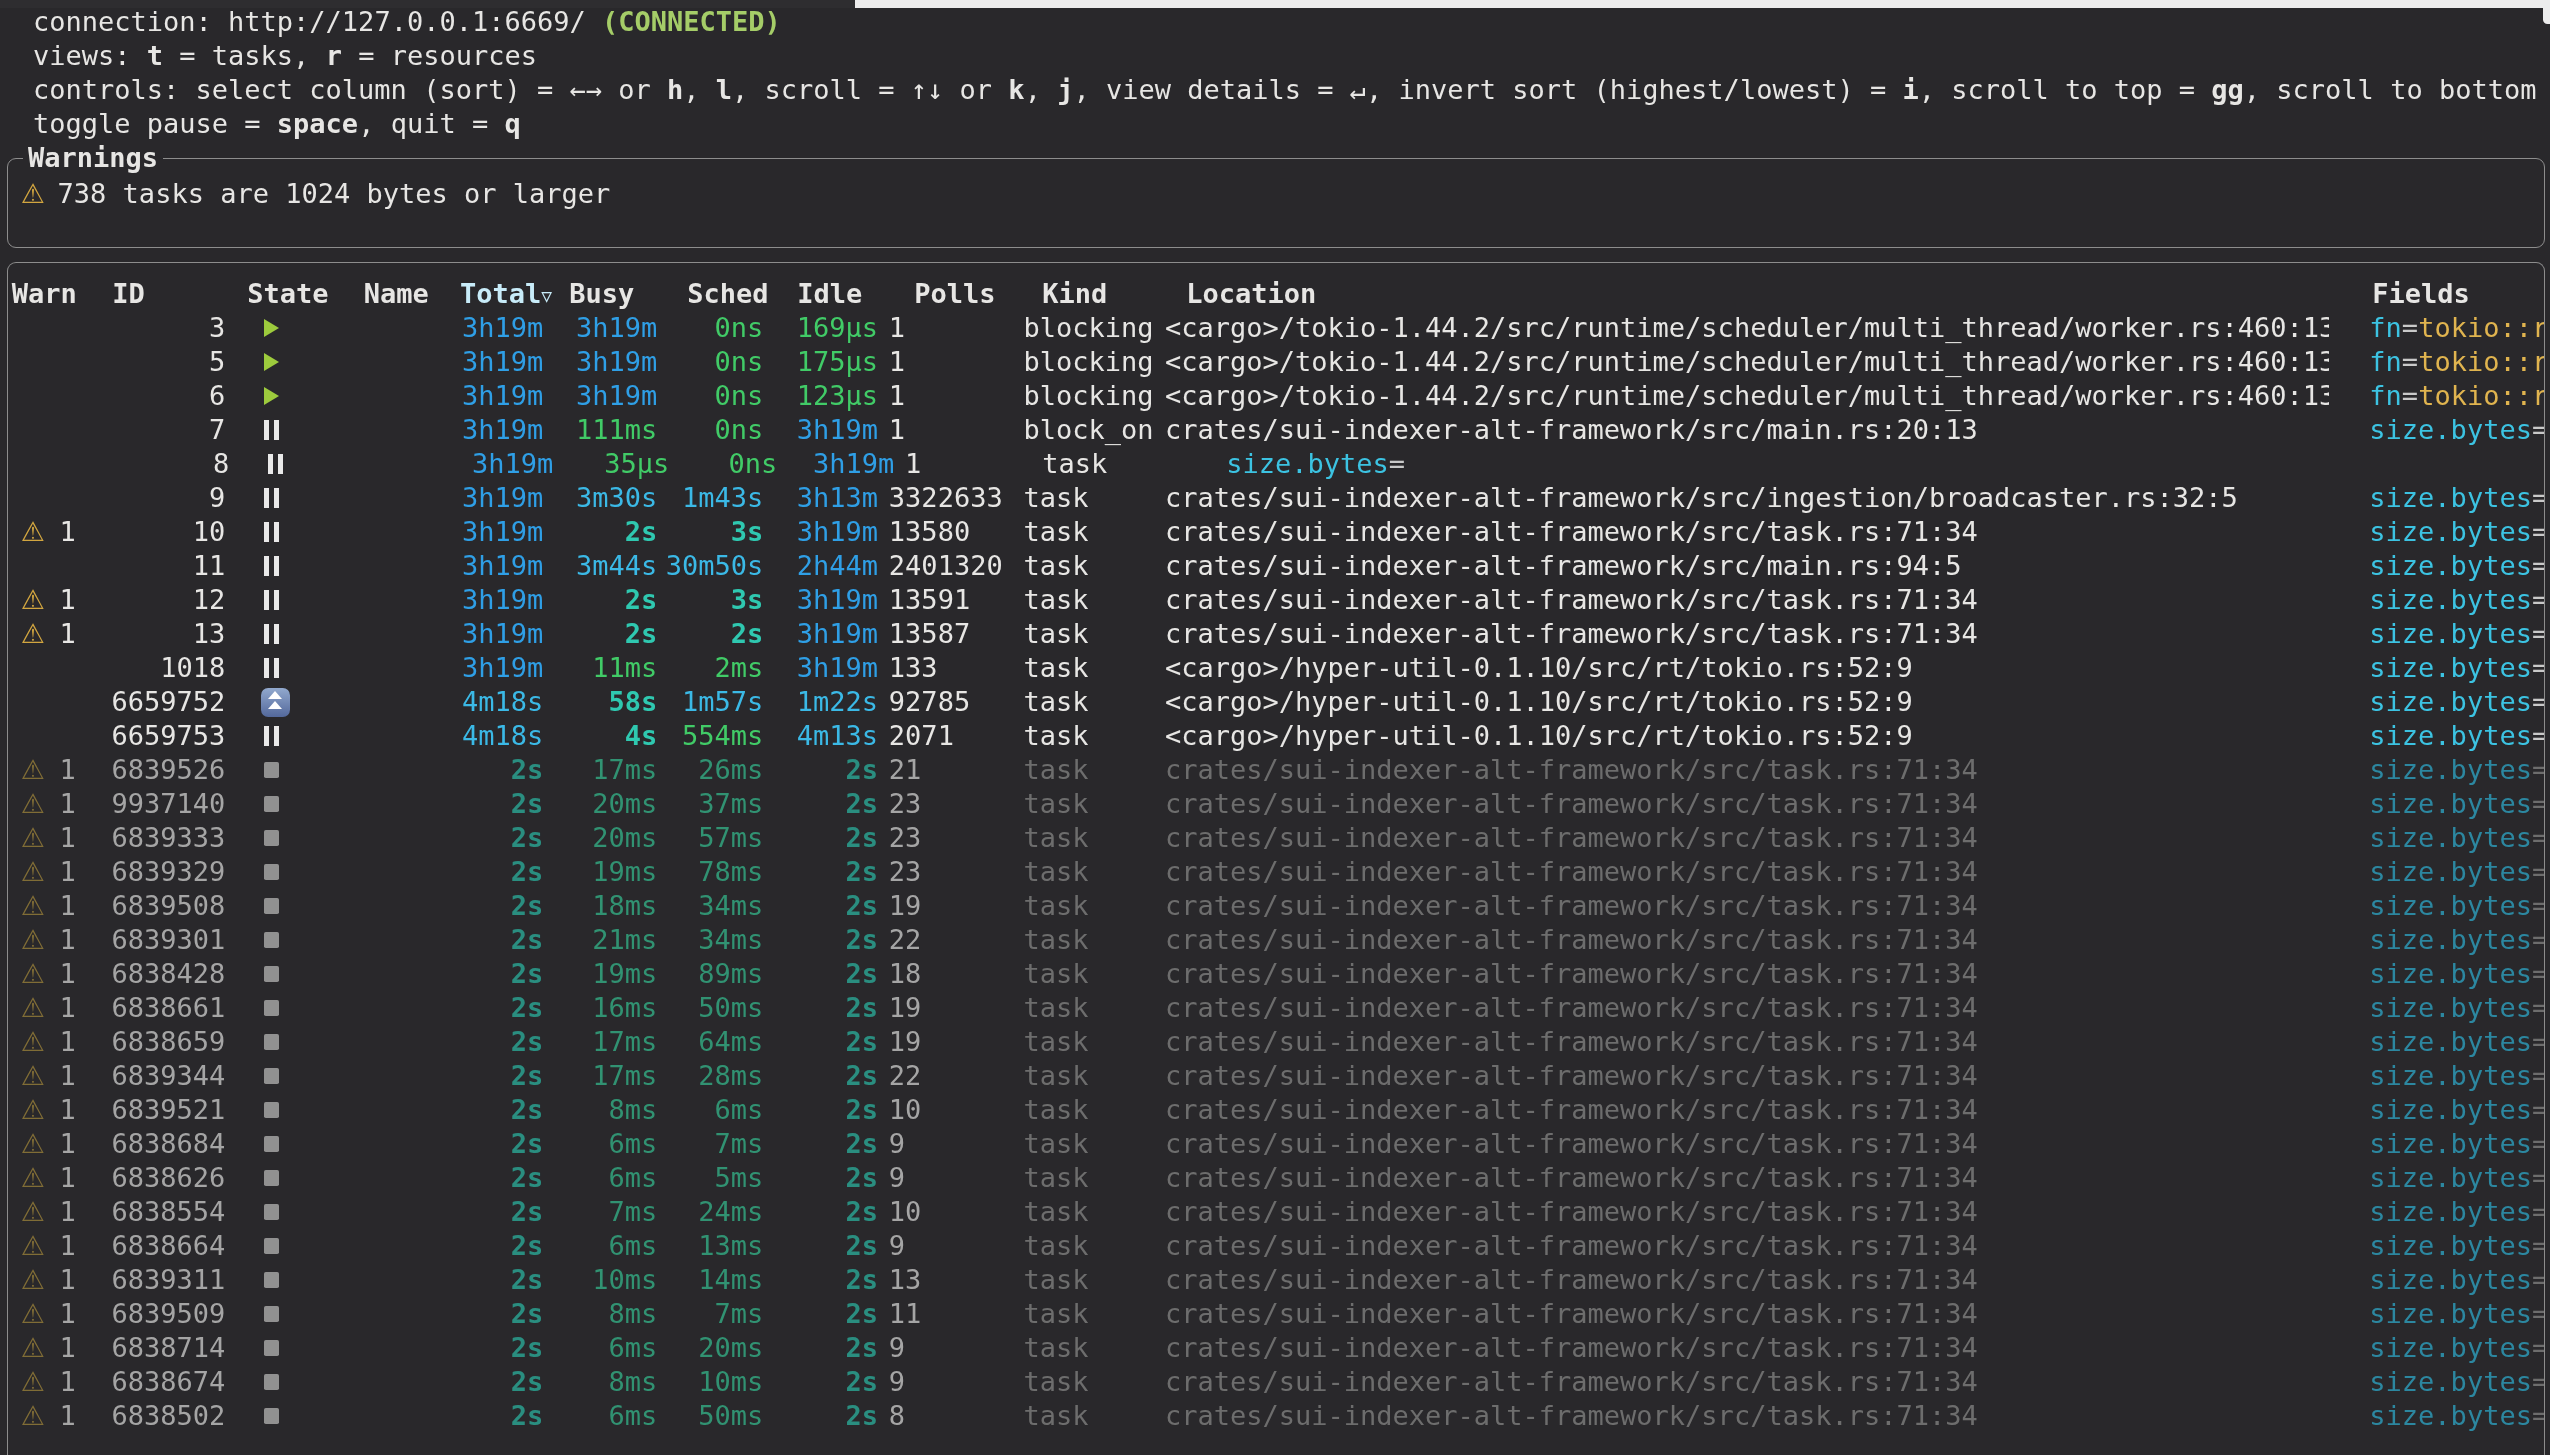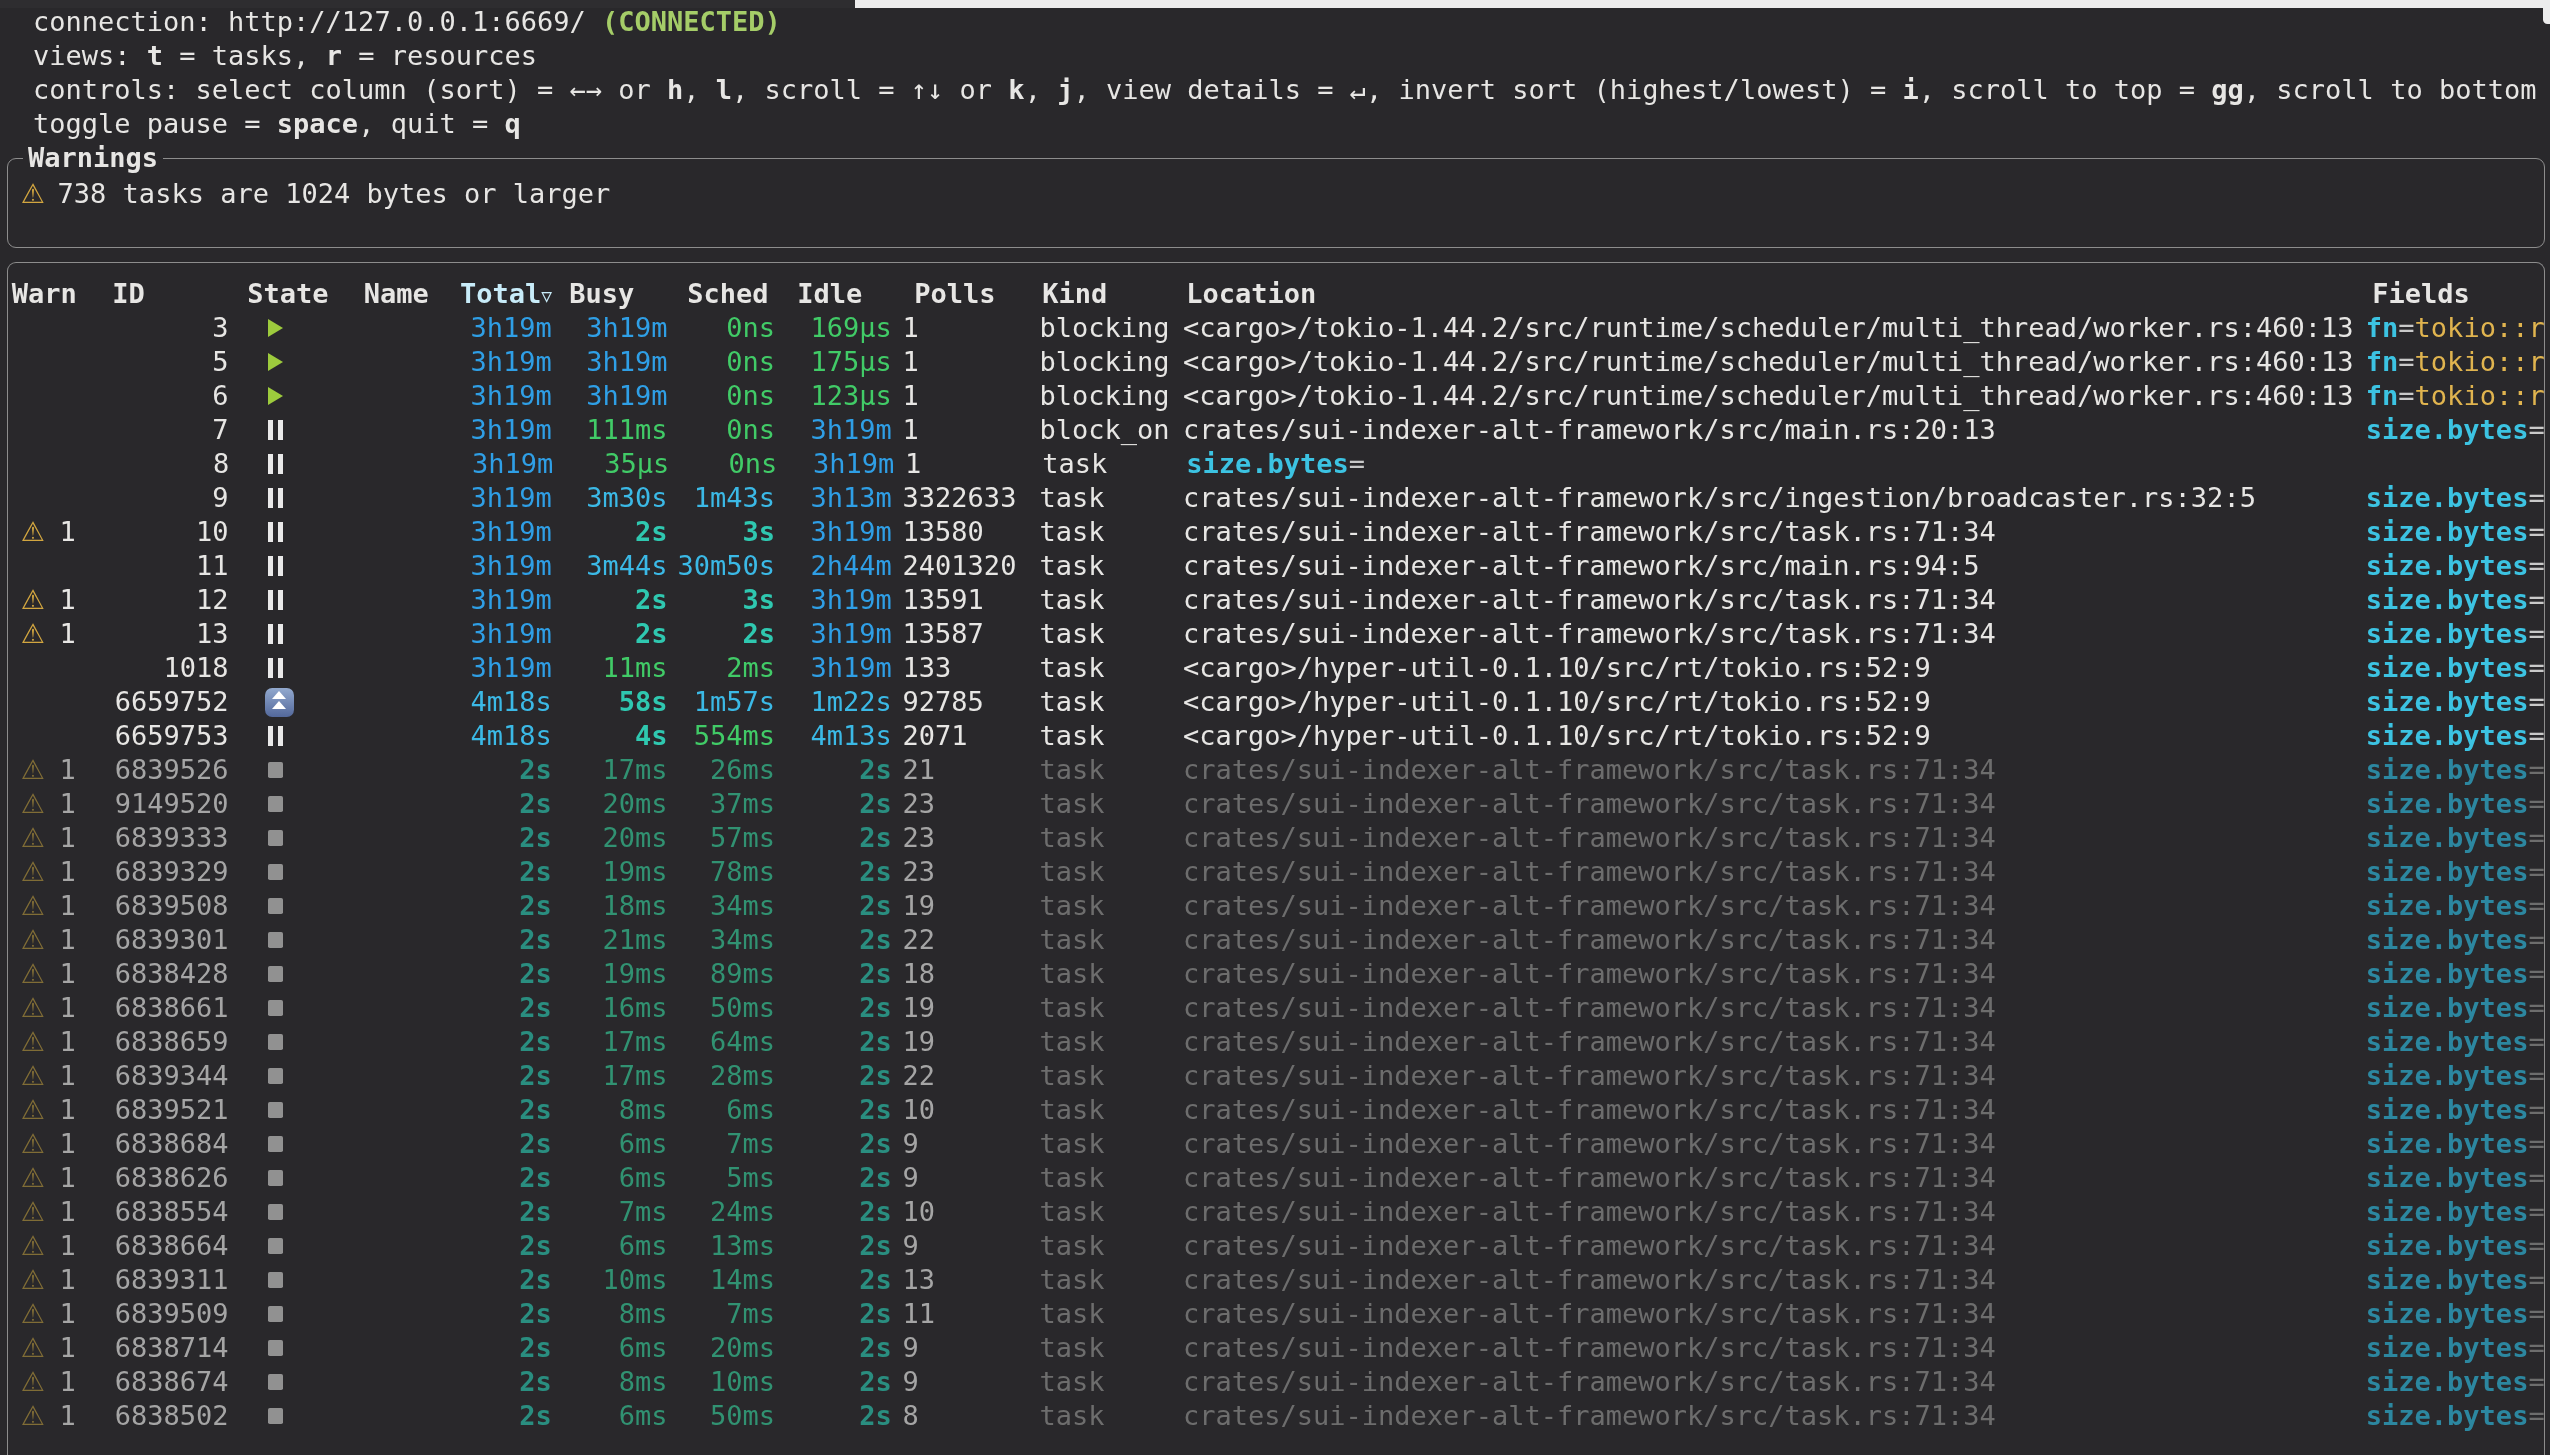--- a/index.html
+++ b/index.html
@@ -63,21 +63,21 @@
   .c-polls{padding-left:10.8px;}
   .warn-wrap{visibility:hidden;padding-left:12.6px;}
   .warn-ic{font-family:"DejaVu Sans",sans-serif;color:#d2a640;}
   .warn-n{margin-left:14.4px;}
   
   .d-h{color:#2f9fe6;}
   .d-min{color:#3bb9e6;}
   .d-s{color:#2fc8b0;font-weight:bold;}
   .d-sub{color:#41cb67;}
   
-  .f-name{color:#3cc3e2;font-weight:700;}
+  .f-name{color:#3cc3e2;font-weight:400;margin-left:40px;}
   .f-eq{color:#c9c9c9;}
   .f-val{color:#e0b44f;}
   
   .c-state{display:flex;align-items:center;}
   .ic-run{display:inline-block;width:0;height:0;border-top:9px solid transparent;
     border-bottom:9px solid transparent;border-left:15.3px solid #9dcb3d;}
   .c-state .ic-run{margin-left:39px;}
   .ic-pause{display:inline-block;width:15.3px;height:20px;border-left:5px solid #e9e9e9;
     border-right:5px solid #e9e9e9;}
   .c-state .ic-pause{margin-left:39px;}
@@ -333,21 +333,21 @@
     <span class="cell w-busy c-busy r-num d-sub">17ms</span>
     <span class="cell w-sched c-sched r-num d-sub">26ms</span>
     <span class="cell w-idle c-idle r-num d-s">2s</span>
     <span class="cell w-polls c-polls">21</span>
     <span class="cell w-kind c-kind">task</span>
     <span class="cell w-loc c-loc">crates/sui-indexer-alt-framework/src/task.rs:71:34</span>
     <span class="cell w-fields c-fields"><span class="f-name">size.bytes</span><span class="f-eq">=</span><span class="f-val"></span></span>
   </div>
           <div class="row dim">
     <span class="cell w-warn c-warn"><span class="warn-wrap" style="visibility: visible;"><span class="warn-ic">⚠</span><span class="warn-n">1</span></span></span>
-    <span class="cell w-id c-id r-num">9149520</span>
+    <span class="cell w-id c-id r-num">9937140</span>
     <span class="cell w-state c-state"><span class="ic-done"></span></span>
     <span class="cell w-name"></span>
     <span class="cell w-total c-total r-num d-s">2s</span>
     <span class="cell w-busy c-busy r-num d-sub">20ms</span>
     <span class="cell w-sched c-sched r-num d-sub">37ms</span>
     <span class="cell w-idle c-idle r-num d-s">2s</span>
     <span class="cell w-polls c-polls">23</span>
     <span class="cell w-kind c-kind">task</span>
     <span class="cell w-loc c-loc">crates/sui-indexer-alt-framework/src/task.rs:71:34</span>
     <span class="cell w-fields c-fields"><span class="f-name">size.bytes</span><span class="f-eq">=</span><span class="f-val"></span></span>

